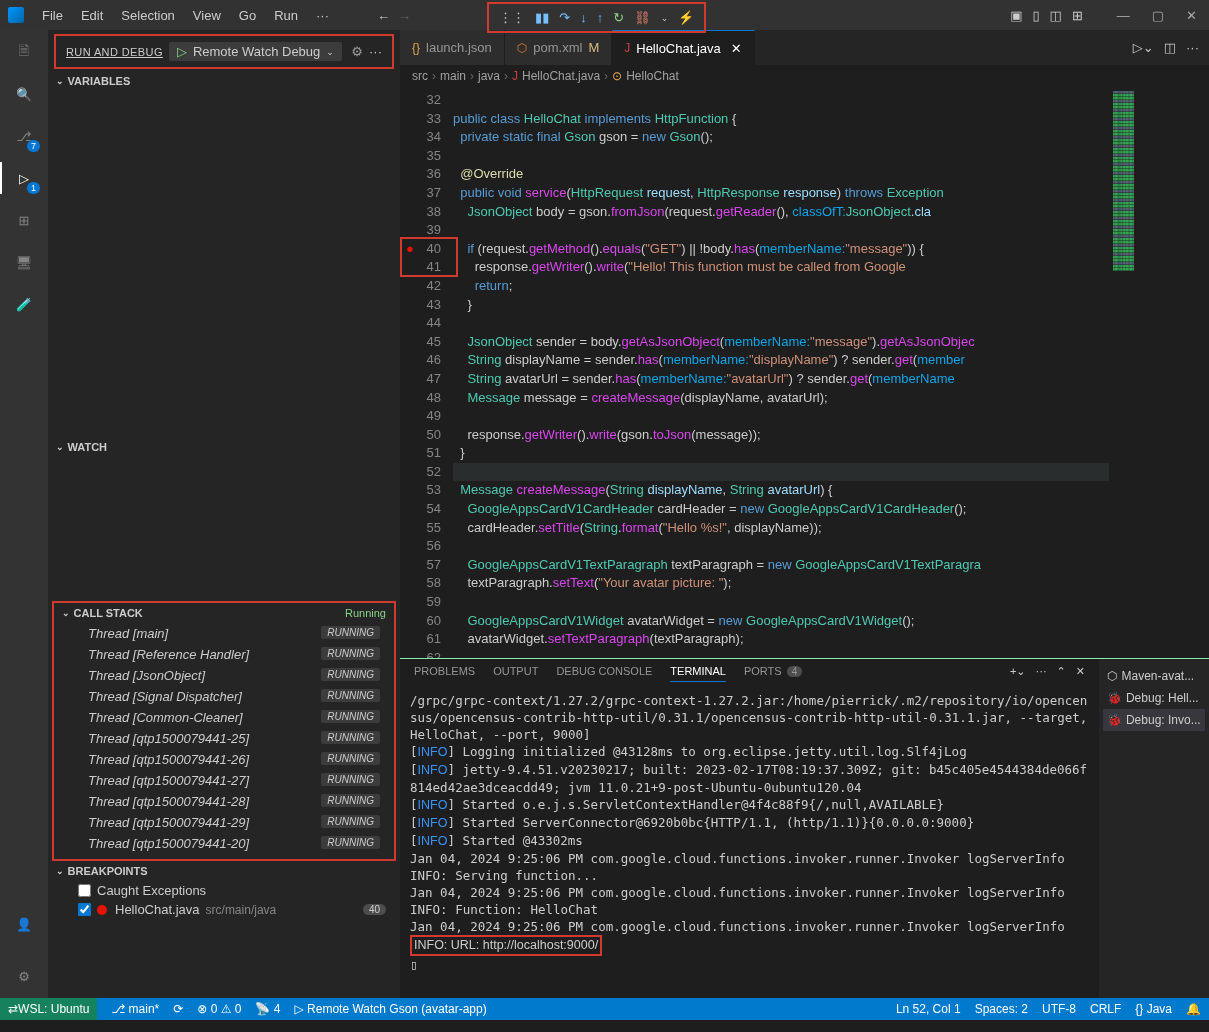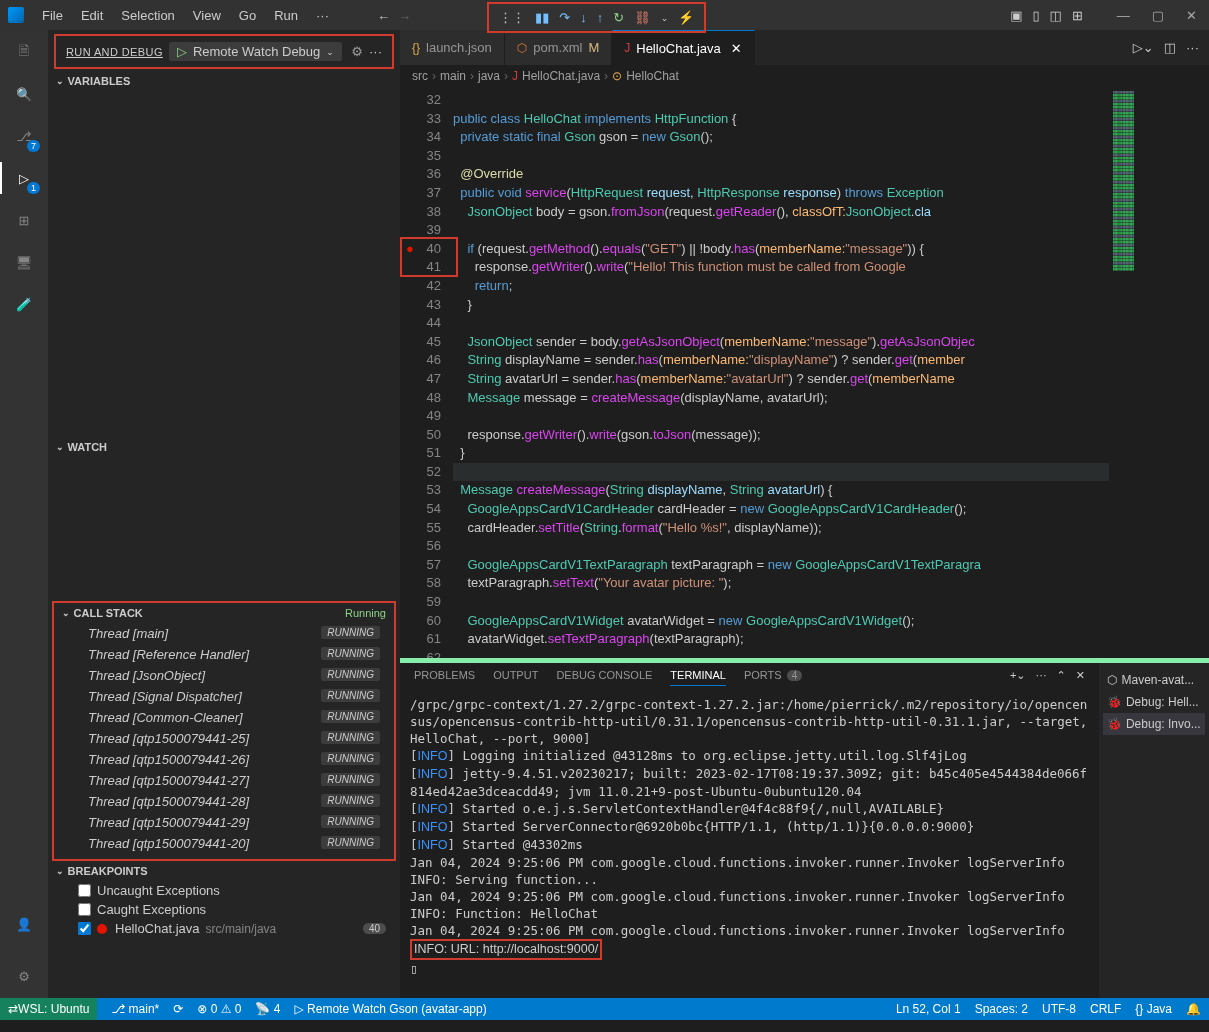--- a/index.html
+++ b/index.html
@@ -53,26 +53,26 @@
 .tab .mod { color:#d7ba7d; }
 .tab-actions { margin-left:auto; display:flex; align-items:center; gap:10px; padding:0 10px; color:#ccc; }
 .breadcrumb { padding:4px 12px; font-size:12px; color:#a0a0a0; background:#1e1e1e; display:flex; gap:4px; align-items:center; }
 .breadcrumb .sep { color:#666; }
 
 .code-wrap { flex:1; display:flex; overflow:hidden; position:relative; }
 .gutter { width:53px; text-align:right; padding:4px 12px 4px 0; font-family:Consolas,monospace; font-size:13px; color:#858585; line-height:18.6px; }
 .gutter .ln { height:18.6px; }
 .gutter .bphit { color:#e51400; position:absolute; left:6px; }
 .code { flex:1; font-family:Consolas,monospace; font-size:13px; line-height:18.6px; padding:4px 0; white-space:pre; overflow:hidden; }
-.code .kw { color:#569cd6; } .code .type{color:#4ec9b0;} .code .fn{color:#d946ef;} .code .str{color:#ce9178;} .code .ann{color:#dcdcaa;} .code .param{color:#9cdcfe;} .code .comment{color:#fdba74;}
+.code .kw { color:#569cd6; } .code .type{color:#4ec9b0;} .code .fn{color:#d946ef;} .code .str{color:#ce9178;} .code .ann{color:#dcdcaa;} .code .param{color:#9cdcfe;} .code .comment{color:#0ea5e9;}
 .currentline { background:#2a2d2e; }
 .minimap { width:100px; background:#1e1e1e; padding:4px; font-size:2px; line-height:3px; color:#4a6; overflow:hidden; }
 .hl-box { position:absolute; border:2px solid #d13b2e; }
 
-.panel { height:340px; display:flex; background:#1e1e1e; border-top:5px solid #86efac; }
+.panel { height:340px; display:flex; background:#1e1e1e; border-top:1px solid #86efac; }
 .panel-main { flex:1; display:flex; flex-direction:column; }
 .panel-tabs { display:flex; gap:18px; padding:6px 14px; font-size:11px; color:#969696; }
 .panel-tabs span { cursor:pointer; }
 .panel-tabs span.active { color:#fff; border-bottom:1px solid #0078d4; padding-bottom:4px; }
 .panel-tabs .count { background:#4d4d4d; border-radius:8px; padding:0 5px; margin-left:2px; font-size:10px;}
 .panel-actions { margin-left:auto; display:flex; gap:10px; color:#ccc; }
 .term { flex:1; padding:4px 10px; font-family:Consolas,monospace; font-size:12.5px; line-height:17px; color:#ccc; overflow:hidden; white-space:pre-wrap; word-break:break-all;}
 .term .i { color:#3794ff; }
 .term .url-hl { border:2px solid #d13b2e; display:inline-block; padding:0 2px; }
 .panel-side { width:110px; background:#252526; padding:6px 4px; font-size:12px; }
@@ -218,24 +218,20 @@
             <span class="name">Thread [qtp1500079441-20]</span>
             <span class="state">RUNNING</span>
           </div>
         </div>
     </div>
 
     <div class="section breakpoints">
       <div class="section-hdr">
         <span class="chev">⌄</span>
         <span>BREAKPOINTS</span>
-      </div>
-      <div class="bp-row">
-        <input type="checkbox" style="">
-        <span>Uncaught Exceptions</span>
       </div>
       <div class="bp-row">
         <input type="checkbox" style="">
         <span>Caught Exceptions</span>
       </div>
       <div class="bp-row">
         <input type="checkbox" checked="" style="">
         <span class="bpdot"></span>
         <span>HelloChat.java</span>
         <span class="path">src/main/java</span>

